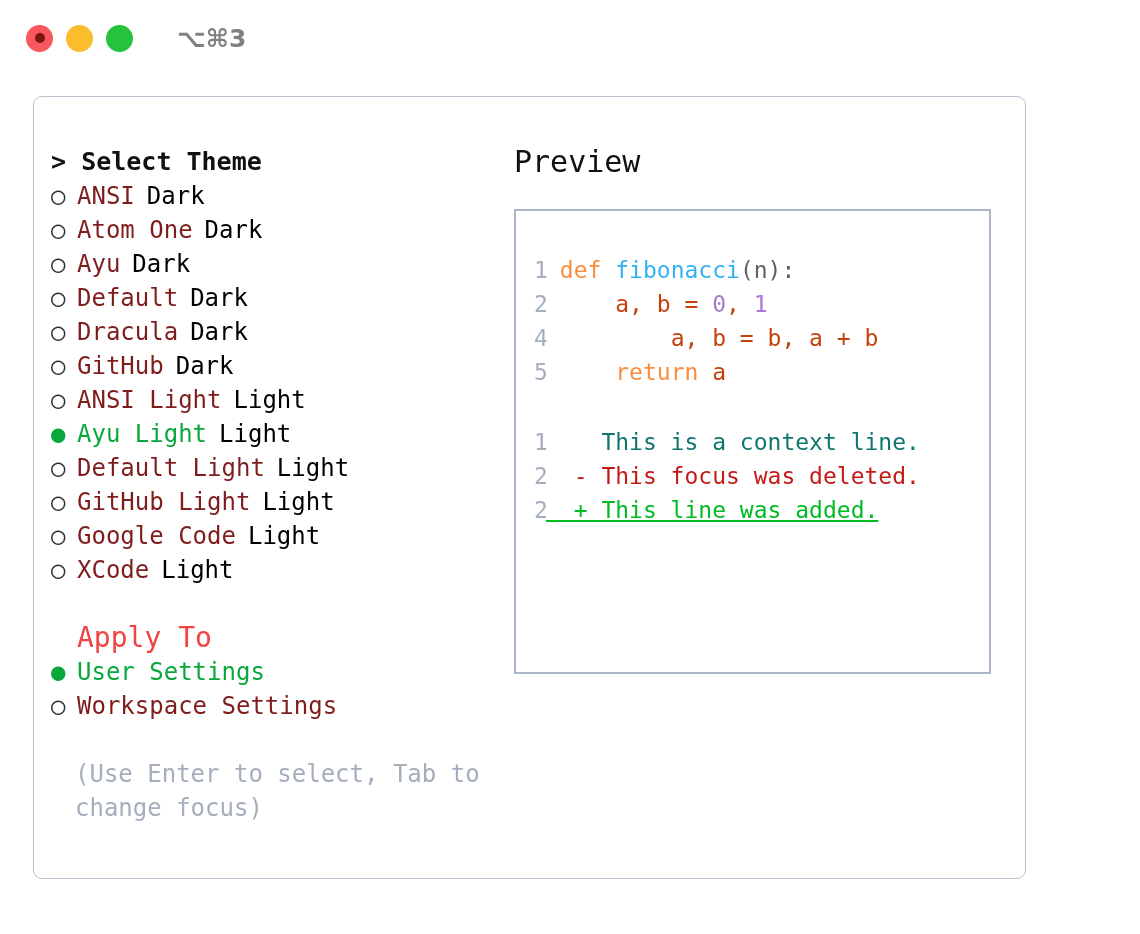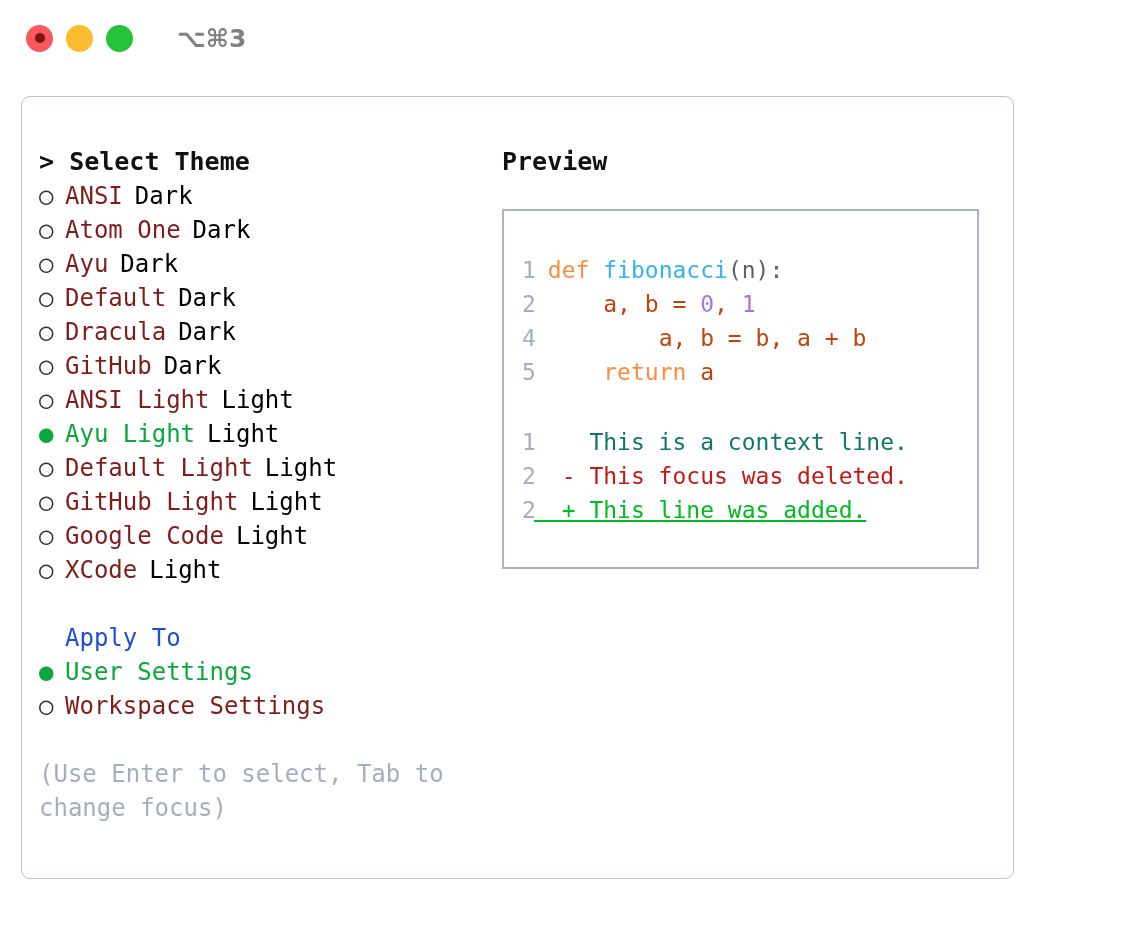--- a/index.html
+++ b/index.html
@@ -63,21 +63,21 @@
     font-size: 25px;
     font-weight: 700;
     color: #808080;
     letter-spacing: 0px;
     font-family: "DejaVu Sans", "Liberation Sans", sans-serif;
   }
 
   
   .panel {
     position: absolute;
-    left: 21px;
+    left: 33px;
     top: 96px;
     width: 993px;
     height: 783px;
     border: 1.5px solid #b9c2d0;
     border-radius: 9px;
     box-sizing: border-box;
     background: #ffffff;
   }
 
   .panel-inner {
@@ -122,55 +122,56 @@
   }
   .theme-row.selected .marker { color: #0aa83c; }
   .theme-row.selected .theme-name { color: #0aa83c; }
   .theme-name { color: #7f1d1d; }
   .theme-variant { color: #000000; }
   .gap { display: inline-block; width: 12px; }
 
   .spacer-block { height: 34px; }
 
   .apply-title {
-    font-size: 24px;
-    line-height: 34px;
-    color: #1d4ed8;
+    font-size: 28px;
+    line-height: 34px;
+    color: #ef4444;
     padding-left: 26px;
     white-space: pre;
   }
 
   .help-text {
     margin-top: 34px;
     font-size: 24px;
     line-height: 34px;
     color: #a5aebd;
     width: 408px;
     white-space: normal;
     word-spacing: 0px;
+    margin-left: 24px;
   }
 
   
   .right-col {
     flex: 1;
     padding-left: 18px;
     box-sizing: border-box;
   }
 
   .preview-title {
-    font-size: 25px;
-    font-weight: 700;
+    font-size: 30px;
+    font-weight: 400;
     color: #111111;
     line-height: 34px;
     margin-bottom: 30px;
   }
 
   .preview-box {
     width: 477px;
-    height: 360px;
+    height: 465px;
     border: 2px solid #aab4c4;
     box-sizing: border-box;
     padding: 42px 0 0 0;
     background: #ffffff;
   }
 
   .code-line {
     font-size: 23px;
     line-height: 34px;
     white-space: pre;

